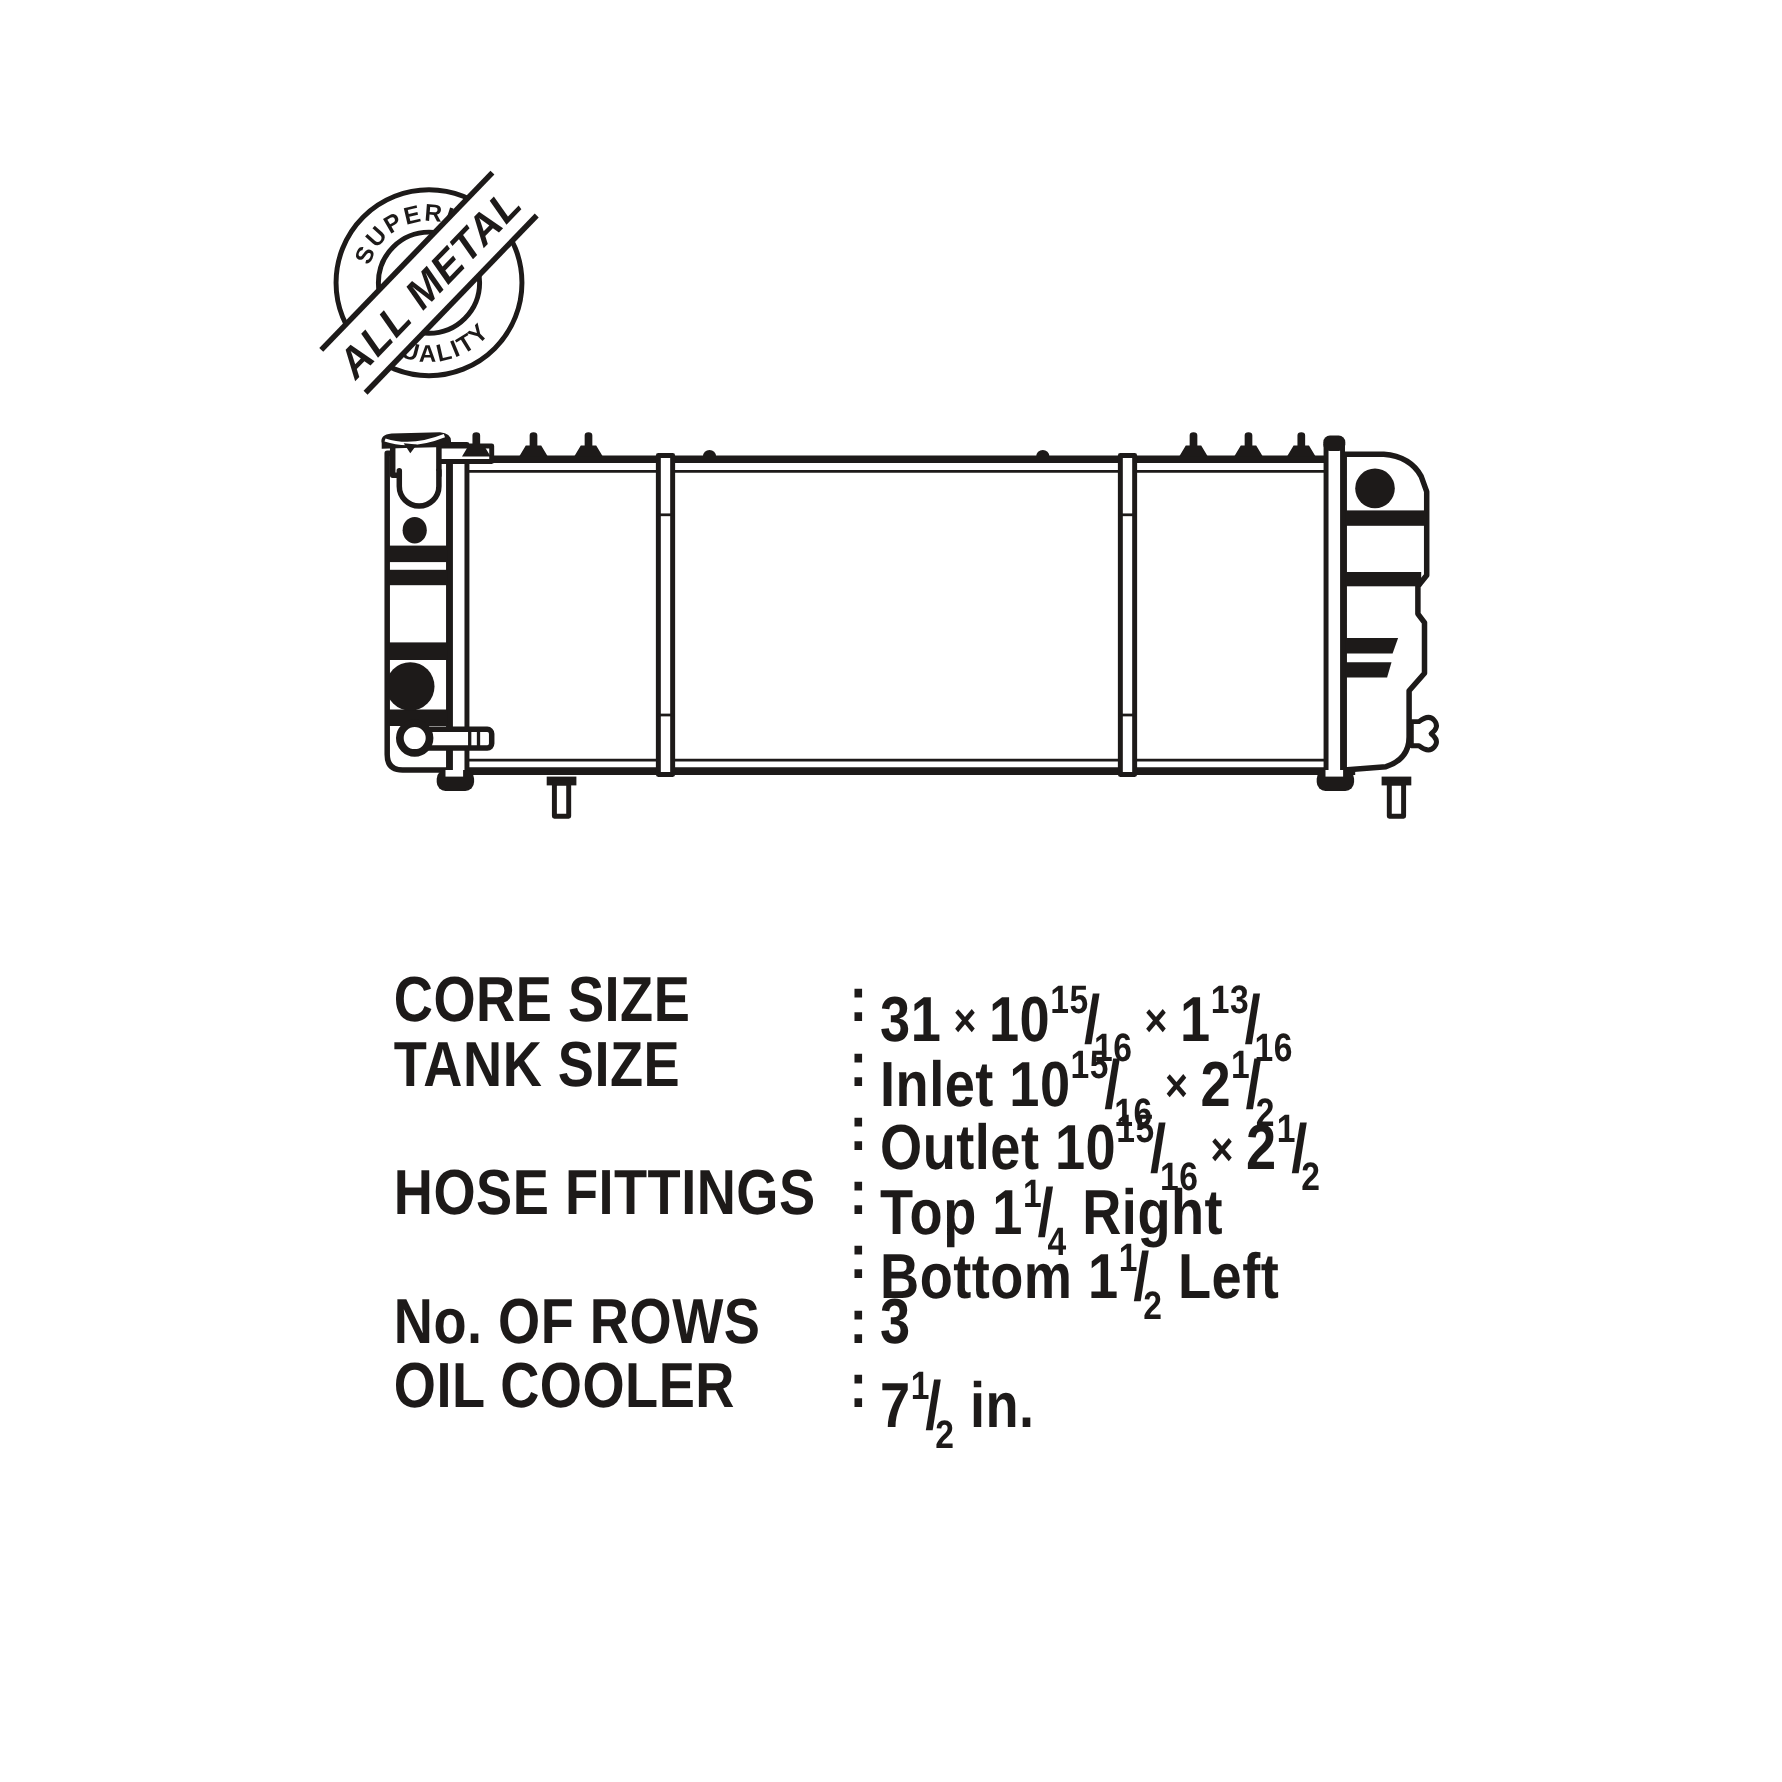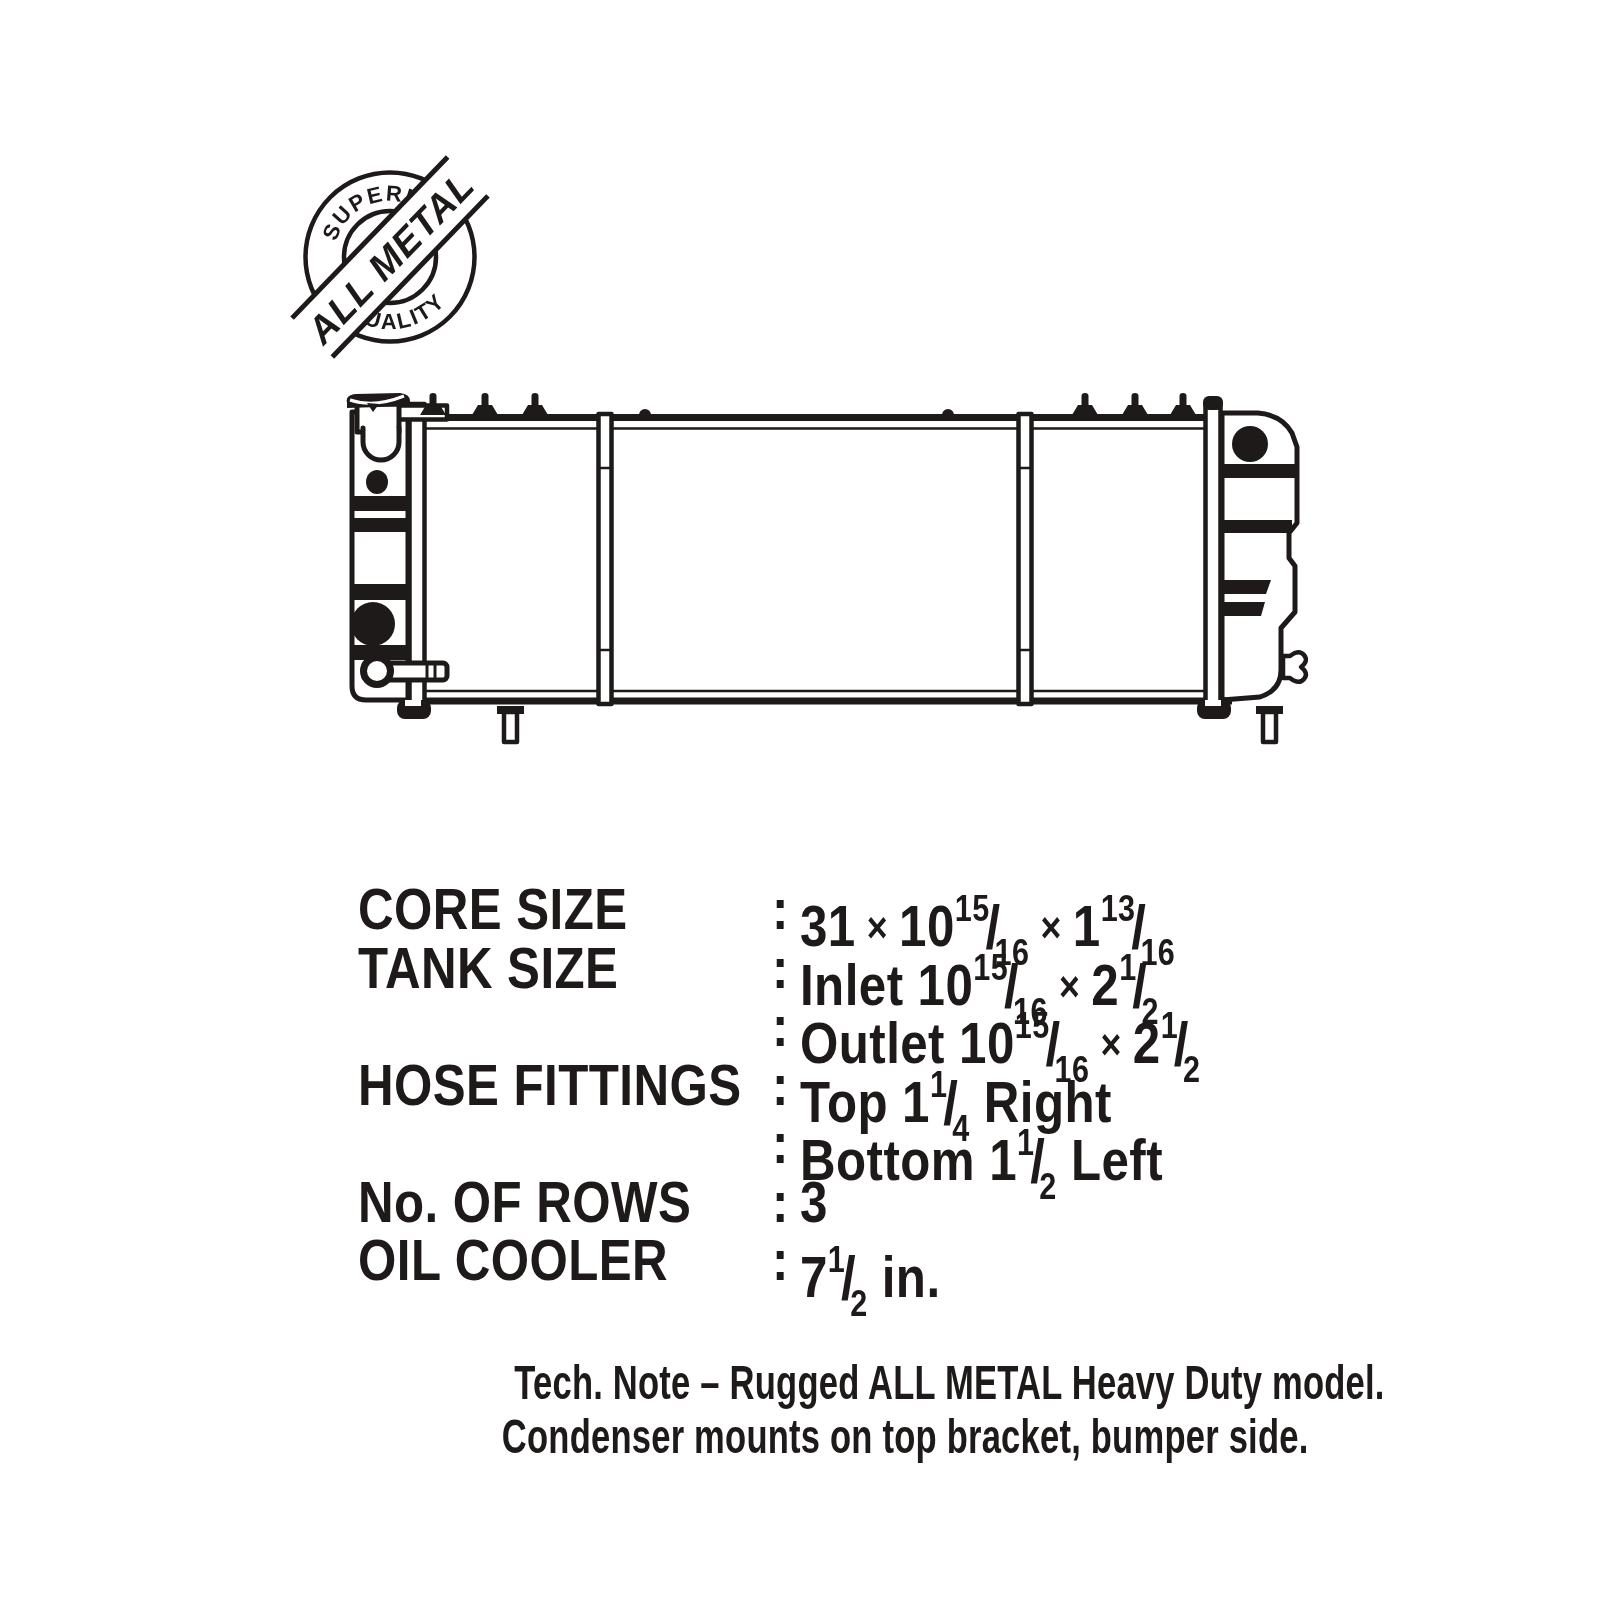--- a/index.html
+++ b/index.html
@@ -178,18 +178,14 @@
         <span class="colon scx">:</span>
         <span class="val scx"><span class="t">3</span></span>
       </div>
       <div class="spec-row">
         <span class="lbl scx">OIL COOLER</span>
         <span class="colon scx">:</span>
         <span class="val scx"><span class="t">7</span><span class="fr"><span class="num">1</span><span class="sl">/</span><span class="den">2</span></span><span class="t"> in.</span></span>
       </div>
     </div>
 
-  <div class="technote">
-    <div><span class="tns">Tech. Note – Rugged ALL METAL Heavy Duty model.</span></div>
-    <div><span class="tns">Condenser mounts on top bracket, bumper side.</span></div>
-  </div>
 
 </div>
 
 </body></html>

